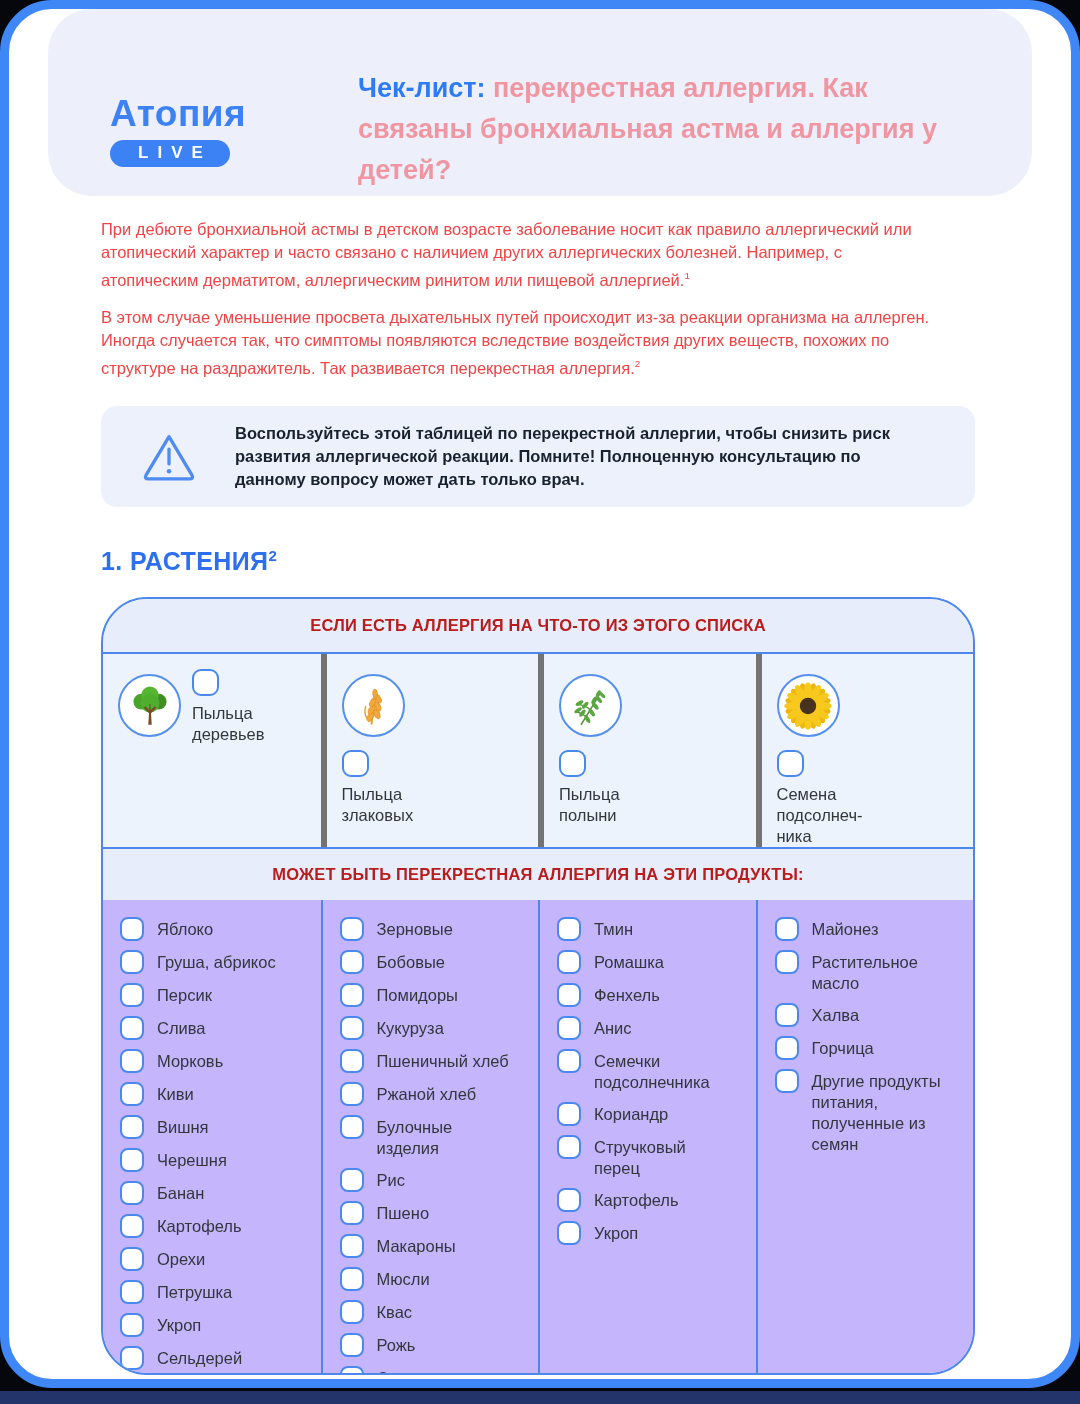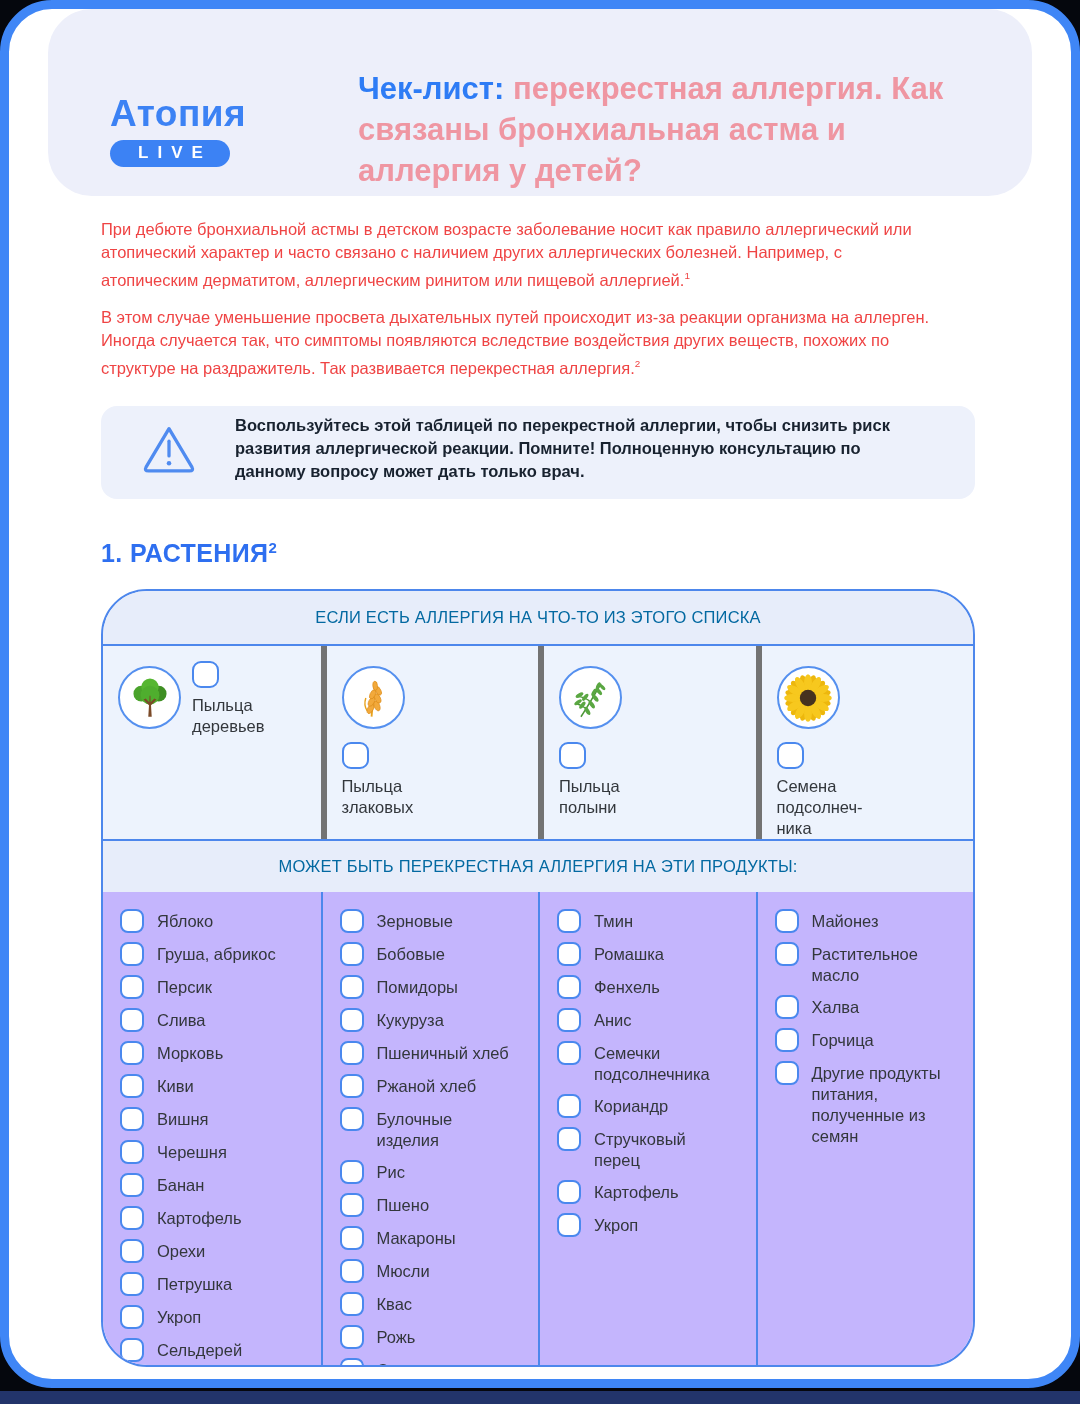--- a/index.html
+++ b/index.html
@@ -9,42 +9,42 @@
   .frame { position:absolute; left:0; top:0; width:1080px; height:1388px; background:#ffffff;
            border:9px solid #3f86f6; border-radius:52px; overflow:hidden; }
 
   
   .header-box { margin:0 39px; height:187px; background:#edeffa; border-radius:44px;
                 display:flex; align-items:center; padding:54px 0 0 62px; }
   .logo-wrap { width:248px; flex:0 0 auto; }
   .brand { font-size:37px; font-weight:bold; color:#3c82f4; letter-spacing:0.5px; }
   .pill { display:inline-block; margin-top:5px; background:#3c82f4; color:#fff; font-weight:bold;
           font-size:17px; letter-spacing:9px; padding:3px 10px 4px 20px; border-radius:16px; min-width:120px; text-align:center; }
-  .title { font-size:31px; line-height:41px; font-weight:bold; width:612px; }
+  .title { font-size:27px; line-height:41px; font-weight:bold; width:612px; }
   .t-blue { color:#2e7cf5; }
   .t-pink { color:#ef96a2; }
 
   
   .content { padding:0 92px; }
   .body-text { margin-top:22px; width:834px; font-size:16.5px; line-height:23px; color:#ef4444; }
   .body-text + .body-text { margin-top:14px; }
   sup { font-size:60%; }
 
   .alert { margin-top:27px; width:874px; min-height:90px; background:#edf1fb; border-radius:16px;
-           display:flex; align-items:center; gap:38px; padding:8px 30px 16px 40px; }
+           display:flex; align-items:center; gap:38px; padding:16px 30px 16px 40px; }
   .alert-text { font-size:16.5px; line-height:23px; font-weight:bold; color:#18222f; width:676px; }
   .warn-svg { flex:0 0 auto; display:block; }
 
   .section-h { margin-top:40px; font-size:25px; font-weight:bold; color:#2e6ff0; letter-spacing:0.4px; }
 
   
   .table { margin-top:21px; width:874px; height:778px; border:2px solid #4d87ec; border-radius:46px;
            overflow:hidden; display:flex; flex-direction:column; background:#edf3fd; }
   .t-head { flex:0 0 53px; background:#e7edfa; display:flex; align-items:center; justify-content:center;
-            font-weight:normal; font-size:16.5px; color:#0369a1; letter-spacing:0.2px; }
+            font-weight:bold; font-size:16.5px; color:#b91c1c; letter-spacing:0.2px; }
   .t-head-mid { flex:0 0 51px; }
   .allergen-row { flex:0 0 116px; display:grid; grid-template-columns:repeat(4,1fr);
                   border-top:2px solid #4d87ec; border-bottom:2px solid #4d87ec; background:#edf3fd; }
   .allergen-cell { display:flex; gap:11px; padding:13px 6px 0 15px; }
   .allergen-cell + .allergen-cell { border-left:6px solid #737373;flex-direction:column; }
   .circle { flex:0 0 auto; width:63px; height:63px; border:2px solid #5590ef; border-radius:50%;
             background:#fff; display:flex; align-items:center; justify-content:center; margin-top:7px; }
   .al-right { display:flex; flex-direction:column; gap:7px; padding-top:2px; }
   .al-label { font-size:16.5px; line-height:21px; color:#33373c; width:104px; }
 

